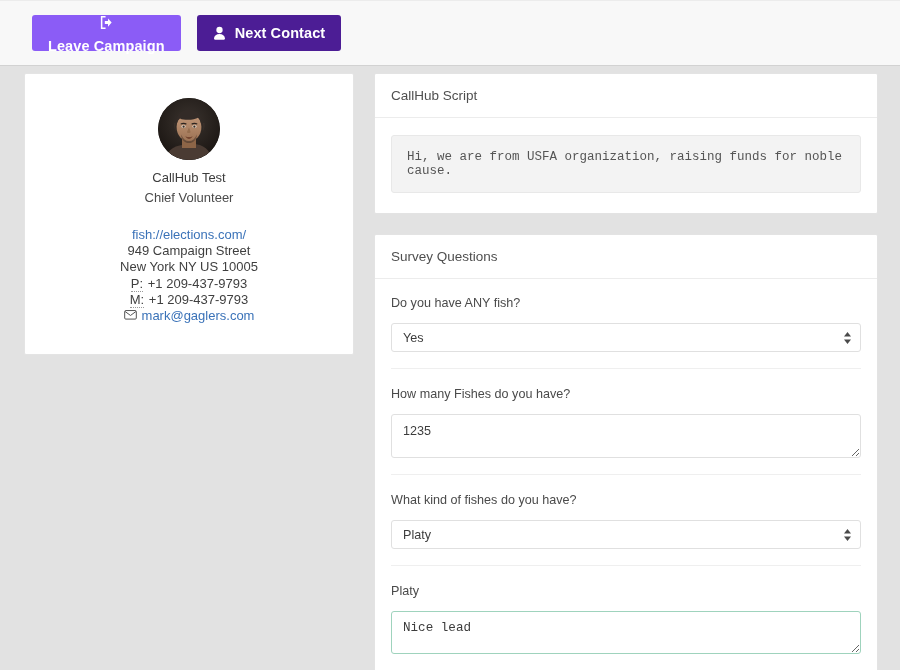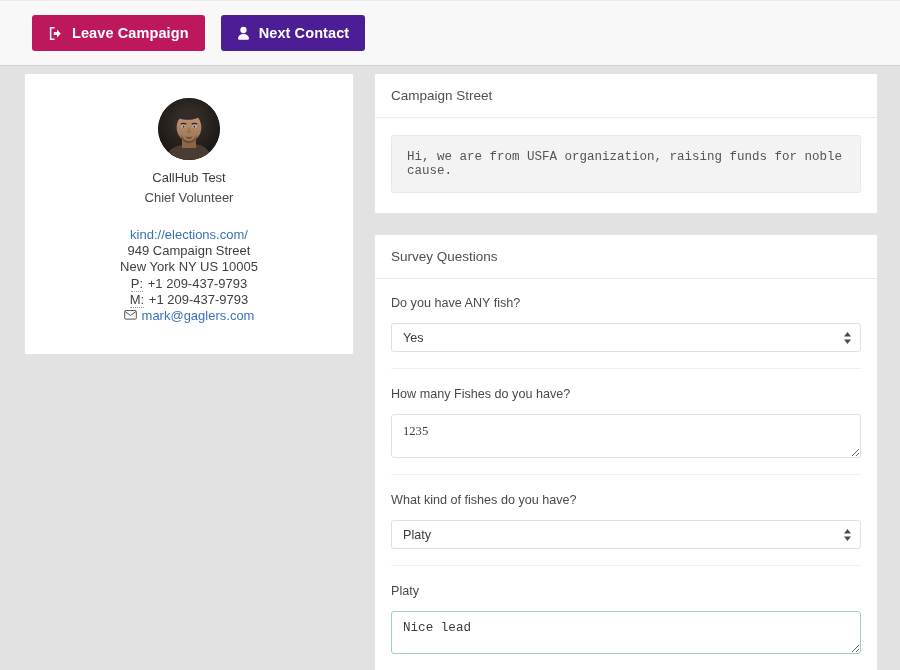--- a/index.html
+++ b/index.html
@@ -33,21 +33,21 @@
     border-radius: 3px;
     color: #fff;
     font-size: 14.5px;
     font-weight: 700;
     letter-spacing: .1px;
     padding: 0 16px;
     height: 36px;
     cursor: pointer;
     line-height: 1;
   }
-  .btn-blue  { background: #be185d; }
+  .btn-blue  { background: #8b5cf6; flex-direction: column; }
   .btn-green { background: #4c1d95; }
   .btn svg { display: block; }
 
   
   .col-left {
     position: absolute;
     left: 24px; top: 73px;
     width: 330px;
   }
   .col-right {
@@ -154,21 +154,21 @@
     border-radius: 3px;
     background: #fff;
     font-family: "Liberation Sans", sans-serif;
     font-size: 12.6px;
     color: #3c3c3c;
     padding: 9px 11px;
     resize: vertical;
     outline: none;
     display: block;
   }
-  .ta-fishes { height: 44px; font-family: Liberation Serif, serif; }
+  .ta-fishes { height: 44px; }
   .ta-notes  { height: 43px; border-color: #9fd3bd; font-family: Liberation Mono, monospace; }
 
   
   .form-actions {
     border-top: 1px solid #efefef;
     padding-top: 14px;
     display: flex;
     align-items: center;
   }
 </style>
@@ -240,21 +240,21 @@
 
           <path d="M23 36.5c2 4.3 4.7 6.6 8 6.6s6-2.3 8-6.6c-.6 5.4-3.6 8.6-8 8.6s-7.4-3.2-8-8.6z" fill="#3b2e26" opacity=".5"></path>
         </g>
       </svg>
     </div>
 
     <div class="contact-name">CallHub Test</div>
     <div class="contact-title">Chief Volunteer</div>
 
     <div class="contact-lines">
-      <div><a href="#">kind://elections.com/</a></div>
+      <div><a href="#">fish://elections.com/</a></div>
       <div>949 Campaign Street</div>
       <div>New York NY US 10005</div>
       <div>
         <span class="abbr">P:</span>
         <span>+1 209-437-9793</span>
       </div>
       <div>
         <span class="abbr">M:</span>
         <span>+1 209-437-9793</span>
       </div>
@@ -268,21 +268,21 @@
         <a href="#">mark@gaglers.com</a>
       </div>
     </div>
 
   </div>
 </div>
 
 <div class="col-right">
 
   <div class="panel">
-    <div class="panel-head">Campaign Street</div>
+    <div class="panel-head">CallHub Script</div>
     <div class="panel-body">
       <div class="script-box">Hi, we are from USFA organization, raising funds for noble cause.</div>
     </div>
   </div>
 
   <div class="panel">
     <div class="panel-head">Survey Questions</div>
     <div class="panel-body">
 
       <div class="field">

